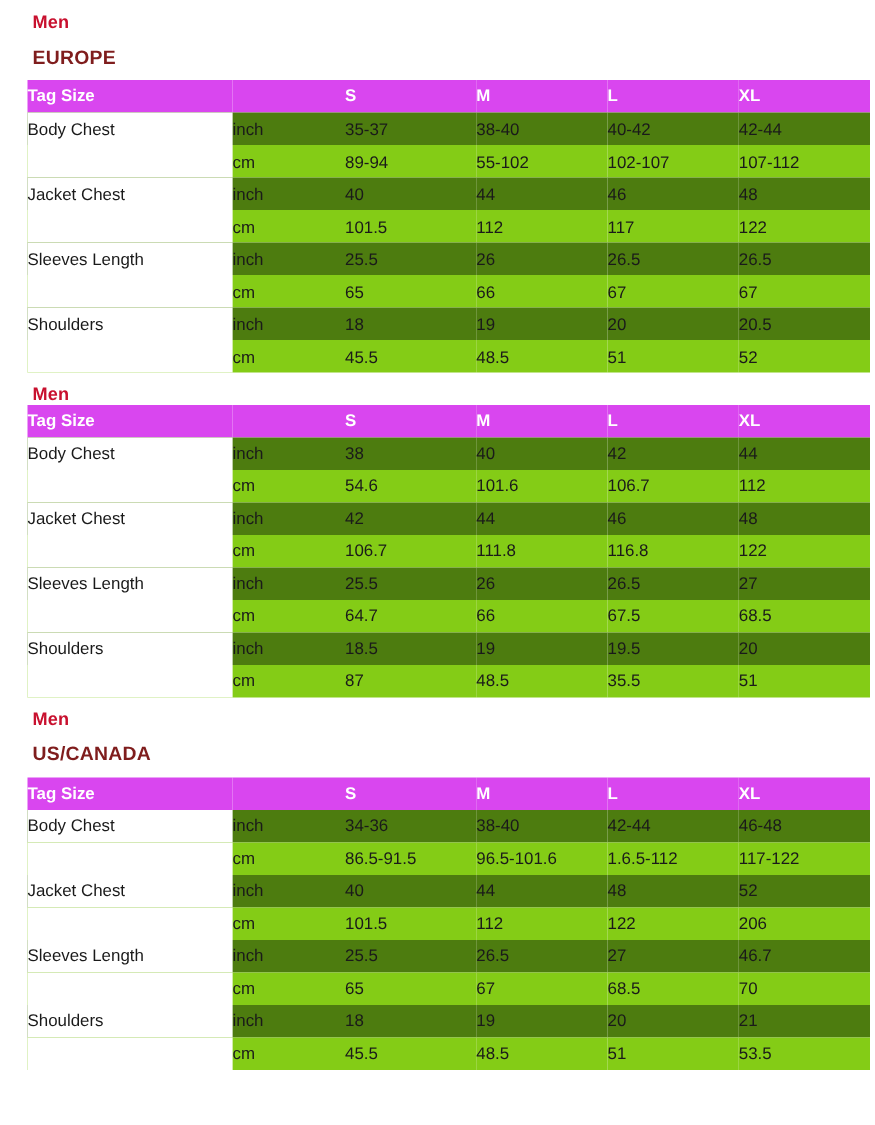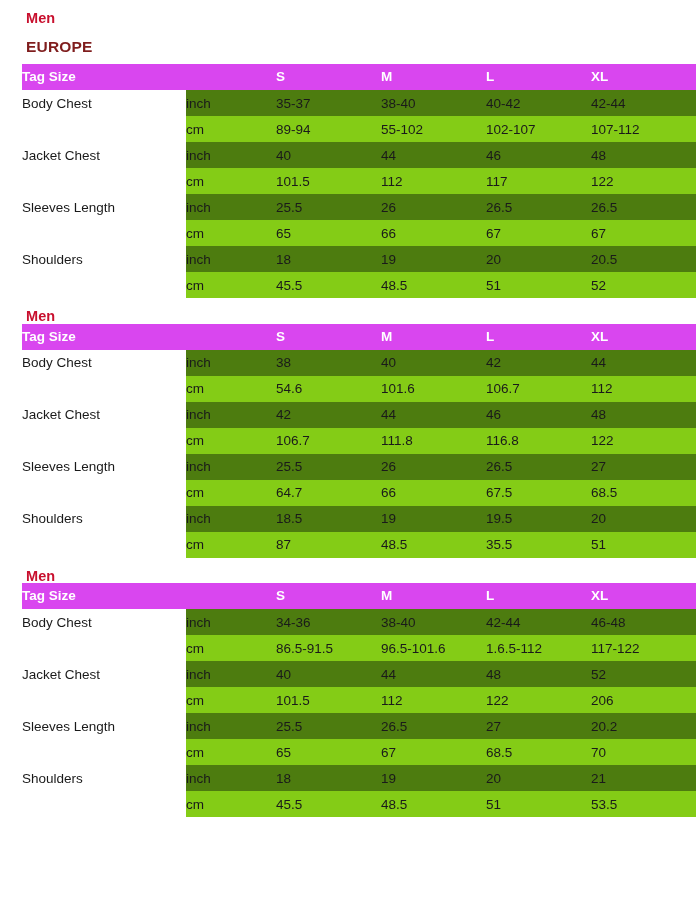--- a/index.html
+++ b/index.html
@@ -294,20 +294,21 @@
             <td class="cell-size">48.5</td>
             <td class="cell-size">35.5</td>
             <td class="cell-size">51</td>
           </tr>
         </tbody>
       </table>
     </div>
     <div class="section">
       <div class="section-heads">
         <div class="gender-label">Men</div>
+        <div class="region-label">US/CANADA</div>
       </div>
       <table class="size-table">
         <colgroup>
           <col class="c-label">
           <col class="c-unit">
           <col class="c-size">
           <col class="c-size">
           <col class="c-size">
           <col class="c-size">
         </colgroup>
@@ -353,21 +354,21 @@
             <td class="cell-size">112</td>
             <td class="cell-size">122</td>
             <td class="cell-size">206</td>
           </tr>
           <tr class="row-inch">
             <td class="cell-label">Sleeves Length</td>
             <td class="cell-unit">inch</td>
             <td class="cell-size">25.5</td>
             <td class="cell-size">26.5</td>
             <td class="cell-size">27</td>
-            <td class="cell-size">20.2</td>
+            <td class="cell-size">46.7</td>
           </tr>
           <tr class="row-cm">
             <td class="cell-label"></td>
             <td class="cell-unit">cm</td>
             <td class="cell-size">65</td>
             <td class="cell-size">67</td>
             <td class="cell-size">68.5</td>
             <td class="cell-size">70</td>
           </tr>
           <tr class="row-inch">

